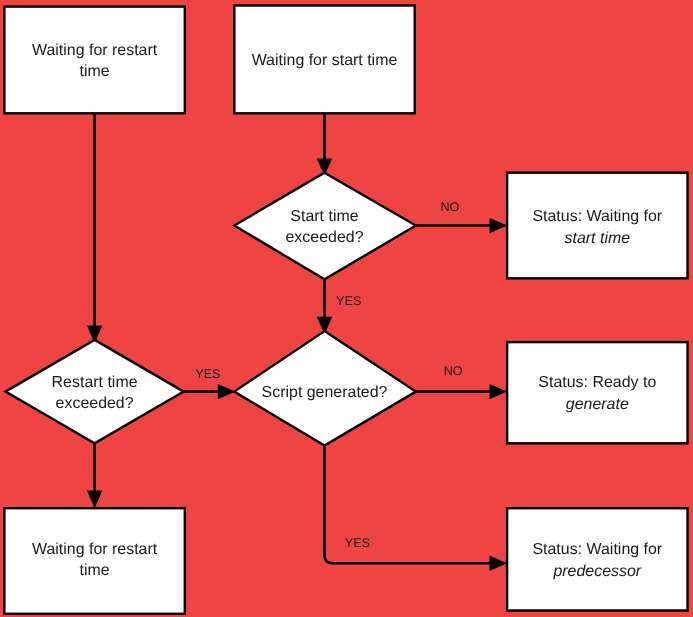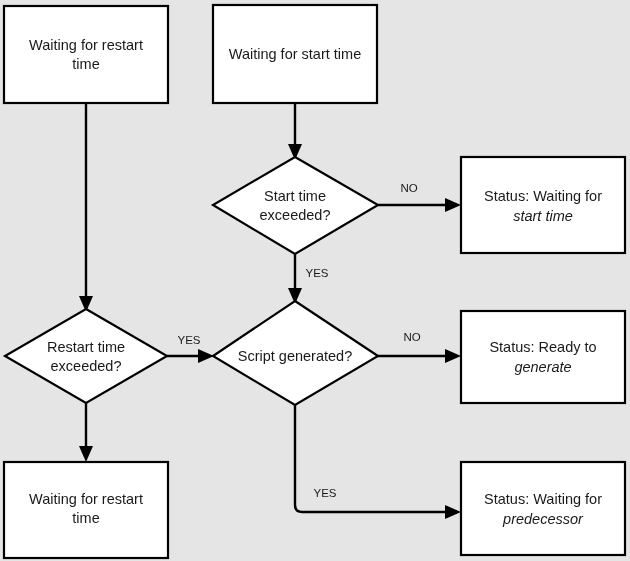--- a/index.html
+++ b/index.html
@@ -7,21 +7,21 @@
     padding: 0;
     background: #ffffff;
   }
   body {
     font-family: "Liberation Sans", sans-serif;
   }
   #flowchart-root {
     position: relative;
     width: 630px;
     height: 561px;
-    background: #e5e5e5;
+    background: #ef4444;
     overflow: hidden;
   }
   svg.diagram {
     display: block;
     width: 630px;
     height: 561px;
   }
   .shape-outline {
     fill: #ffffff;
     stroke: #000000;

